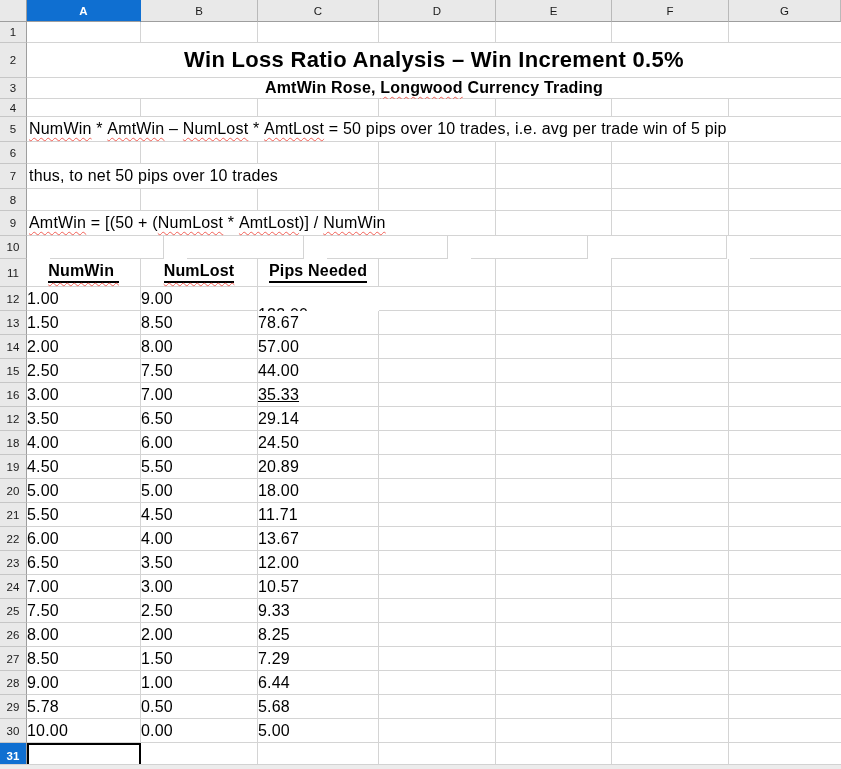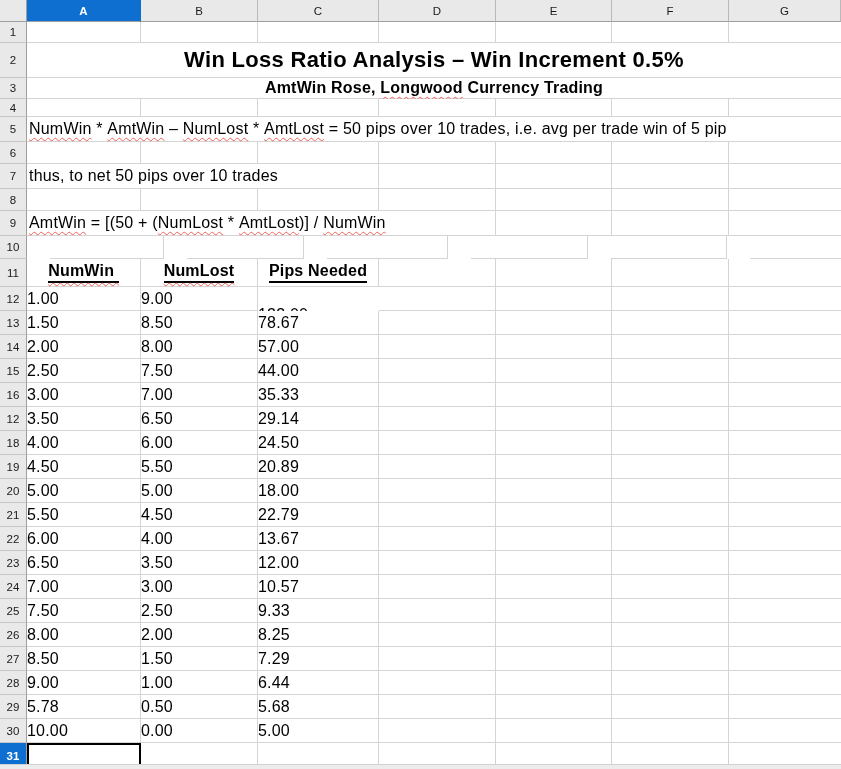--- a/index.html
+++ b/index.html
@@ -295,21 +295,21 @@
         <div class="cell edge" style="width: 112px;"></div>
       </div>
       <div class="row" style="height: 24px;">
         <div class="rowhdr">16</div>
         <div class="cell num" style="width: 114px;">
           <span class="num-text">3.00</span>
         </div>
         <div class="cell num" style="width: 117px;">
           <span class="num-text">7.00</span>
         </div>
-        <div class="cell num" style="width: 121px;">
+        <div class="cell num" style="width: 121px; text-decoration: underline;">
           <span class="num-text">35.33</span>
         </div>
         <div class="cell" style="width: 117px;"></div>
         <div class="cell" style="width: 116px;"></div>
         <div class="cell" style="width: 117px;"></div>
         <div class="cell edge" style="width: 112px;"></div>
       </div>
       <div class="row" style="height: 24px;">
         <div class="rowhdr">12</div>
         <div class="cell num" style="width: 114px;">
@@ -376,21 +376,21 @@
       </div>
       <div class="row" style="height: 24px;">
         <div class="rowhdr">21</div>
         <div class="cell num" style="width: 114px;">
           <span class="num-text">5.50</span>
         </div>
         <div class="cell num" style="width: 117px;">
           <span class="num-text">4.50</span>
         </div>
         <div class="cell num" style="width: 121px;">
-          <span class="num-text">22.79</span>
+          <span class="num-text">11.71</span>
         </div>
         <div class="cell" style="width: 117px;"></div>
         <div class="cell" style="width: 116px;"></div>
         <div class="cell" style="width: 117px;"></div>
         <div class="cell edge" style="width: 112px;"></div>
       </div>
       <div class="row" style="height: 24px;">
         <div class="rowhdr">22</div>
         <div class="cell num" style="width: 114px;">
           <span class="num-text">6.00</span>

